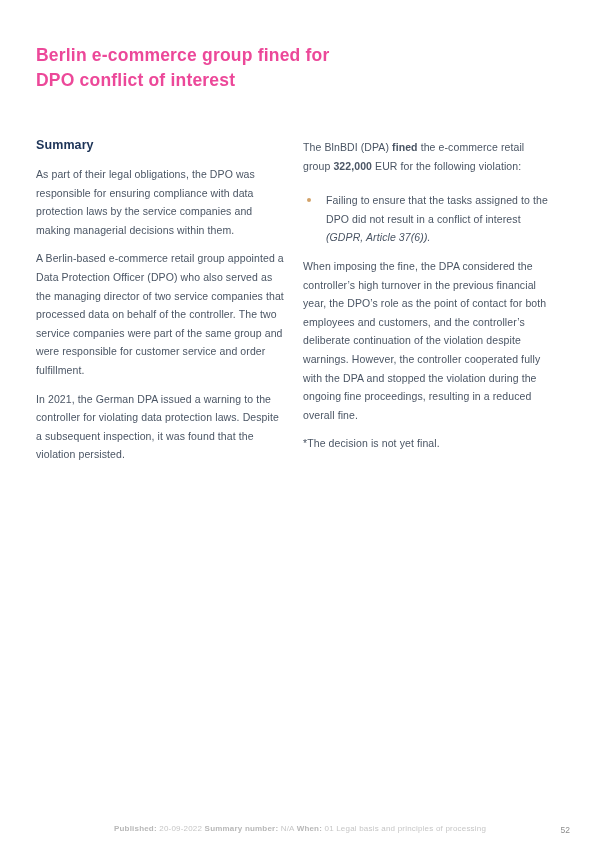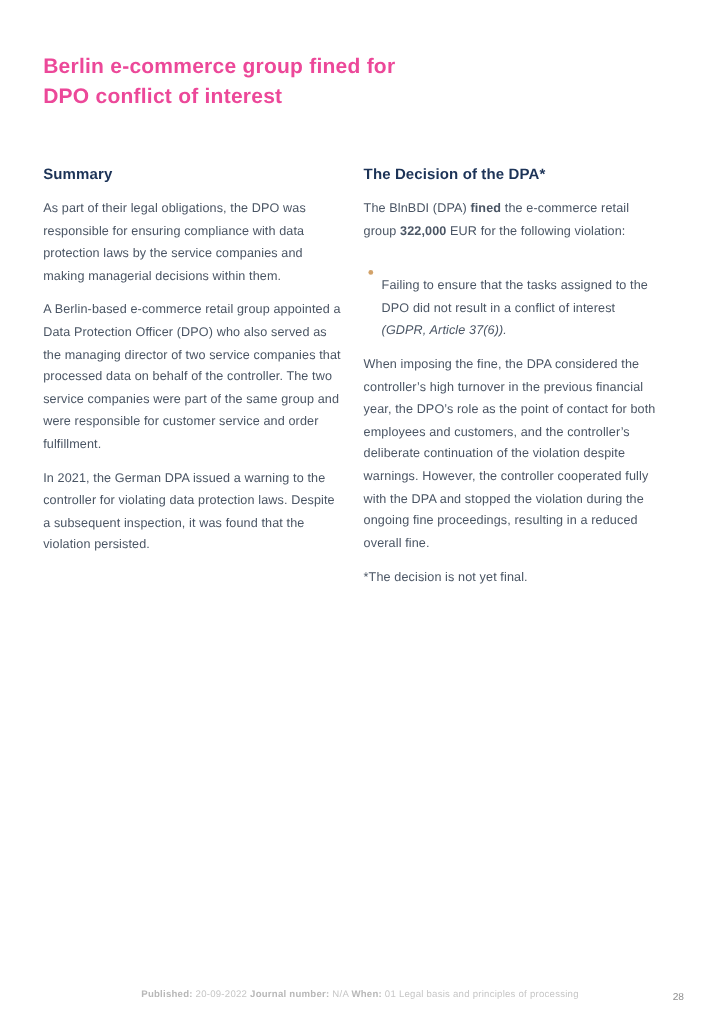--- a/index.html
+++ b/index.html
@@ -59,21 +59,20 @@
   }
   .body-text p {
     margin: 0 0 10px 0;
   }
   .bold { font-weight: 700; }
   .italic { font-style: italic; }
   .bullet-row {
     display: flex;
     align-items: flex-start;
     margin: 16px 0 10px 0;
-    flex-direction: column;
   }
   .bullet-dot {
     flex: 0 0 auto;
     width: 4px;
     height: 4px;
     border-radius: 50%;
     background: #d2a269;
     margin: 7px 0 0 4px;
   }
   .bullet-body {
@@ -121,34 +120,33 @@
     <div class="col">
       <h2 class="section-heading">Summary</h2>
       <div class="body-text">
         <p>As part of their legal obligations, the DPO was responsible for ensuring compliance with data protection laws by the service companies and making managerial decisions within them.</p>
         <p>A Berlin-based e-commerce retail group appointed a Data Protection Officer (DPO) who also served as the managing director of two service companies that processed data on behalf of the controller. The two service companies were part of the same group and were responsible for customer service and order fulfillment.</p>
         <p>In 2021, the German DPA issued a warning to the controller for violating data protection laws. Despite a subsequent inspection, it was found that the violation persisted.</p>
       </div>
     </div>
 
     <div class="col">
-      <h2 class="section-heading">The Decision of the DPA*</h2>
       <div class="body-text">
         <p><span>The BlnBDI (DPA) </span><span class="bold">fined</span><span> the e-commerce retail group </span><span class="bold">322,000</span><span> EUR for the following violation:</span></p>
 
         <div class="bullet-row">
           <span class="bullet-dot"></span>
           <span class="bullet-body"><span>Failing to ensure that the tasks assigned to the DPO did not result in a conflict of interest </span><span class="italic">(GDPR, Article 37(6)).</span></span>
         </div>
 
         <p>When imposing the fine, the DPA considered the controller’s high turnover in the previous financial year, the DPO’s role as the point of contact for both employees and customers, and the controller’s deliberate continuation of the violation despite warnings. However, the controller cooperated fully with the DPA and stopped the violation during the ongoing fine proceedings, resulting in a reduced overall fine.</p>
 
         <p class="footnote">*The decision is not yet final.</p>
       </div>
     </div>
 
   </div>
 
-  <div class="footer-meta"><span class="meta-label">Published:</span><span> 20-09-2022 </span><span class="meta-label">Journal number:</span><span> N/A </span><span class="meta-label">When:</span><span> 01 Legal basis and principles of processing</span></div>
+  <div class="footer-meta"><span class="meta-label">Published:</span><span> 20-09-2022 </span><span class="meta-label">Summary number:</span><span> N/A </span><span class="meta-label">When:</span><span> 01 Legal basis and principles of processing</span></div>
 
-  <div class="page-number">28</div>
+  <div class="page-number">52</div>
 
 </div>
 
 </body></html>

